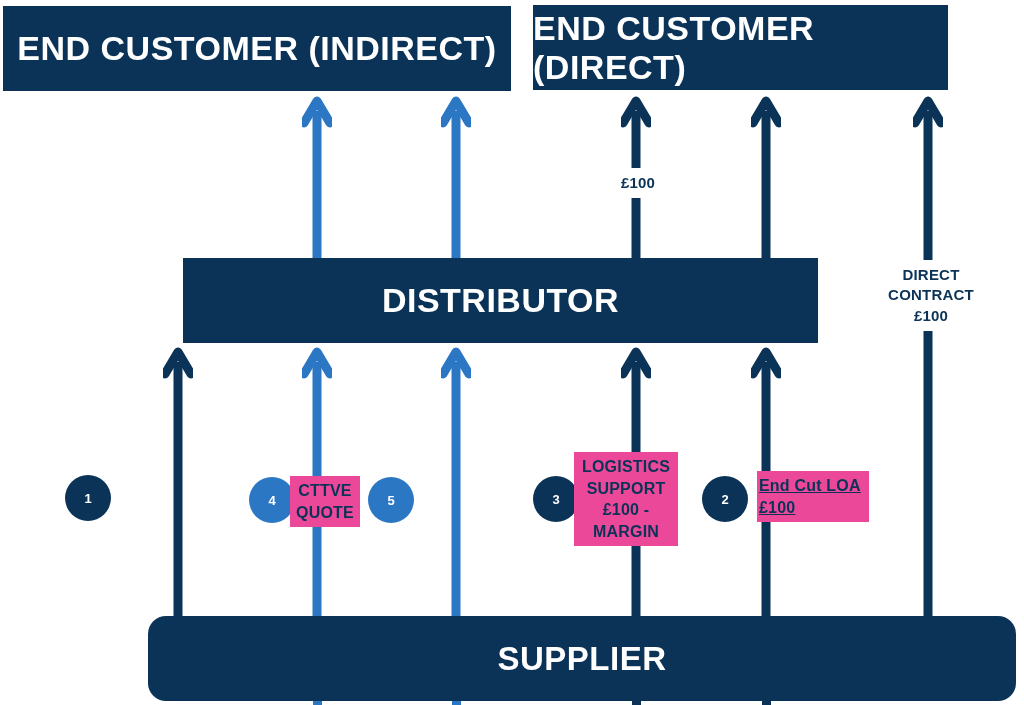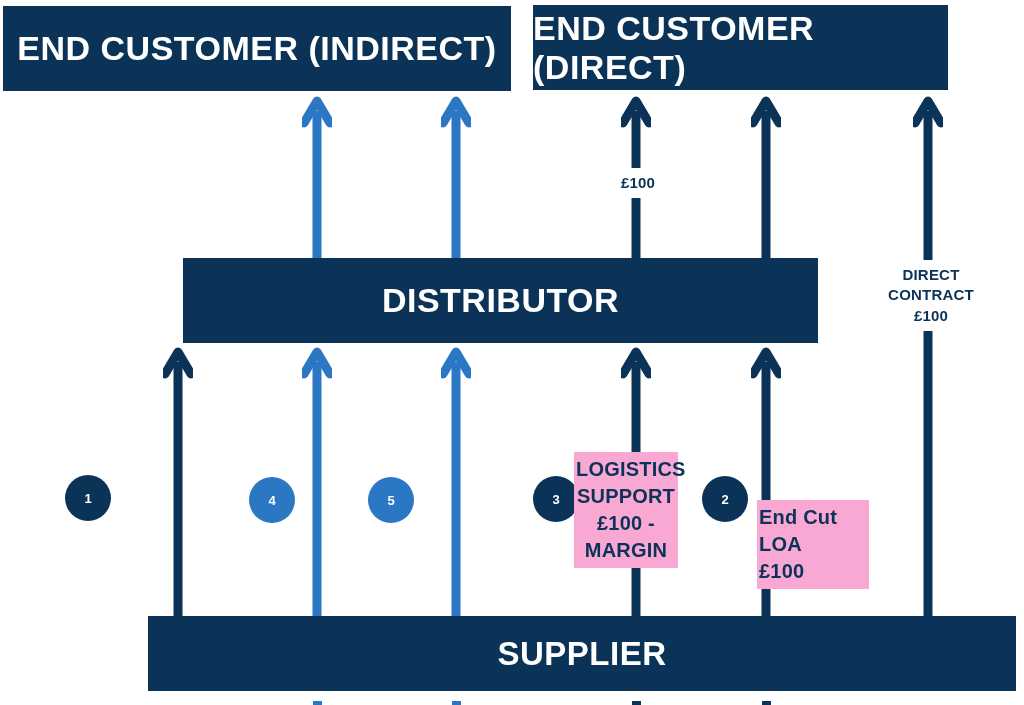--- a/index.html
+++ b/index.html
@@ -20,21 +20,21 @@
     position:absolute;
     background:var(--navy);
     color:var(--white);
     display:flex;align-items:center;justify-content:center;
     font-weight:700;
     letter-spacing:.5px;
   }
   .box--ec-indirect{left:3px;top:6px;width:508px;height:85px;font-size:34px;}
   .box--ec-direct{left:533px;top:5px;width:415px;height:85px;font-size:34px;}
   .box--distributor{left:155px;top:258px;width:635px;height:85px;font-size:34px;margin-left:28px;}
-  .box--supplier{left:148px;top:616px;width:868px;height:75px;font-size:33px;}
+  .box--supplier{left:148px;top:616px;width:868px;height:85px;font-size:33px;border-radius:18px;}
   
   .arrow{position:absolute;width:30px;}
   .arrow svg{display:block;}
   .stroke-navy{stroke:var(--navy);}
   .stroke-blue{stroke:var(--blue);}
   .stub{position:absolute;width:9px;height:4px;top:701px;}
   .stub--navy{background:var(--navy);}
   .stub--blue{background:var(--blue);}
   
   .flow-label{
@@ -54,24 +54,24 @@
     position:absolute;
     width:46px;height:46px;border-radius:50%;
     color:var(--white);
     display:flex;align-items:center;justify-content:center;
     font-size:13px;font-weight:700;
   }
   .c-navy{background:var(--navy);}
   .c-blue{background:var(--blue);}
   .step-label{
     position:absolute;
-    background:#f9a8d4;
+    background:#ec4899;
     color:var(--navy);
     font-weight:700;
-    font-size:20px;
+    font-size:16px;
     line-height:1.35;
     text-align:center;
     white-space:pre-line;
     padding:4px 2px;
     letter-spacing:.2px;
   }
   .step-label--left{text-align:left;}
 </style>
 </head>
 <body>
@@ -166,32 +166,34 @@
 CONTRACT
 £100</div>
 
   <div class="step-circle c-navy" style="left:65px;top:475px;">
     <span>1</span>
   </div>
 
   <div class="step-circle c-blue" style="left:249px;top:477px;">
     <span>4</span>
   </div>
+  <div class="step-label" style="left:290px;top:476px;width:66px;">CTTVE
+QUOTE</div>
 
   <div class="step-circle c-blue" style="left:368px;top:477px;">
     <span>5</span>
   </div>
 
   <div class="step-circle c-navy" style="left:533px;top:476px;">
     <span>3</span>
   </div>
   <div class="step-label" style="left:574px;top:452px;width:100px;">LOGISTICS
 SUPPORT
 £100 -
 MARGIN</div>
 
   <div class="step-circle c-navy" style="left:702px;top:476px;">
     <span>2</span>
   </div>
-  <div class="step-label step-label--left" style="left:757px;top:500px;width:108px;">End Cut LOA
+  <div class="step-label step-label--left" style="left:757px;top:471px;width:108px;text-decoration:underline;">End Cut LOA
 £100</div>
 
 </div>
 
 </body></html>

